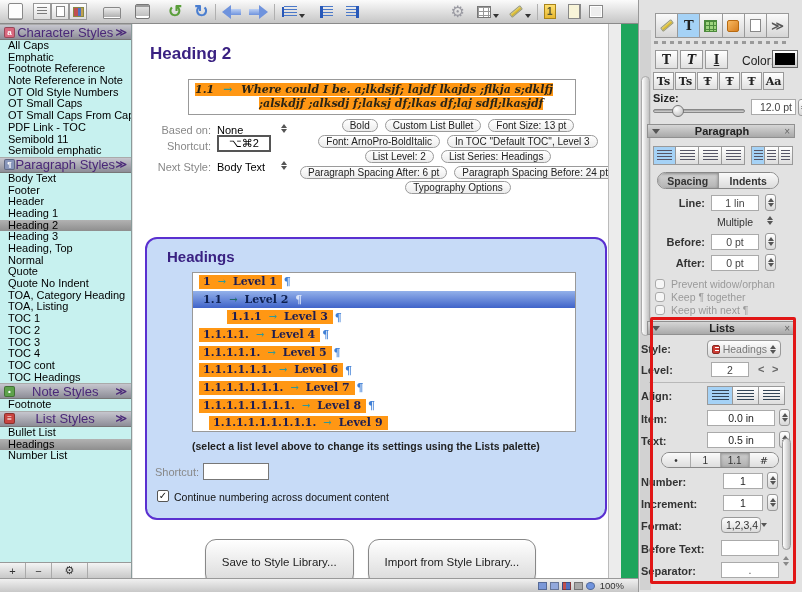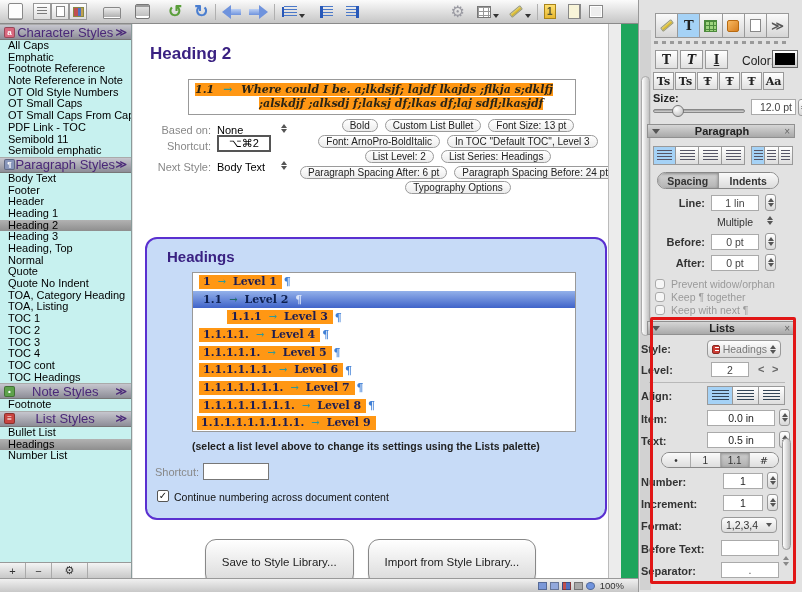--- a/index.html
+++ b/index.html
@@ -434,21 +434,21 @@
           <span class="pil">¶</span>
       </div>
       <div class="hl-row" style="padding-left:6px">
         <span class="chip"><span>1.1.1.1.1.1.1.</span><span class="arr">→</span><span>Level 7</span></span>
           <span class="pil">¶</span>
       </div>
       <div class="hl-row" style="padding-left:6px">
         <span class="chip"><span>1.1.1.1.1.1.1.1.</span><span class="arr">→</span><span>Level 8</span></span>
           <span class="pil">¶</span>
       </div>
-      <div class="hl-row" style="padding-left:4px">
+      <div class="hl-row" style="padding-left:16px">
         <span class="chip"><span>1.1.1.1.1.1.1.1.1.</span><span class="arr">→</span><span>Level 9</span></span>
           <span class="pil"></span>
       </div>
     </div>
     <div id="hb-caption">(select a list level above to change its settings using the Lists palette)</div>
     <div id="hb-shortcut-label">Shortcut:</div>
     <div id="hb-shortcut-input"></div>
     <div id="hb-check">✓</div>
     <div id="hb-check-label">Continue numbering across document content</div>
   </div>
@@ -644,21 +644,21 @@
       <span class="u"></span>
       <span class="d"></span>
     </div>
   <div class="lt" style="left:2px;top:498px;width:76px">Increment:</div>
   <div class="pfield" style="left:84px;top:495px;width:40px;color:#222">1</div>
   <div class="spin" style="left:128px;top:494px">
       <span class="u"></span>
       <span class="d"></span>
     </div>
   <div class="lt" style="left:2px;top:520px;width:76px">Format:</div>
-  <div class="popup" style="left:82px;top:517px;width:56px;height:16px;color:#333">
+  <div class="popup" style="left:82px;top:517px;width:40px;height:16px;color:#333">
     <span>1,2,3,4</span>
     <span class="updown" style="margin-left:auto">
         <span class="d"></span>
       </span>
   </div>
   <div class="lt" style="left:2px;top:543px;width:76px">Before Text:</div>
   <div class="pfield" style="left:82px;top:540px;width:58px"></div>
   <div class="lt" style="left:2px;top:565px;width:76px">Separator:</div>
   <div class="pfield" style="left:82px;top:562px;width:58px;color:#555">.</div>
 

